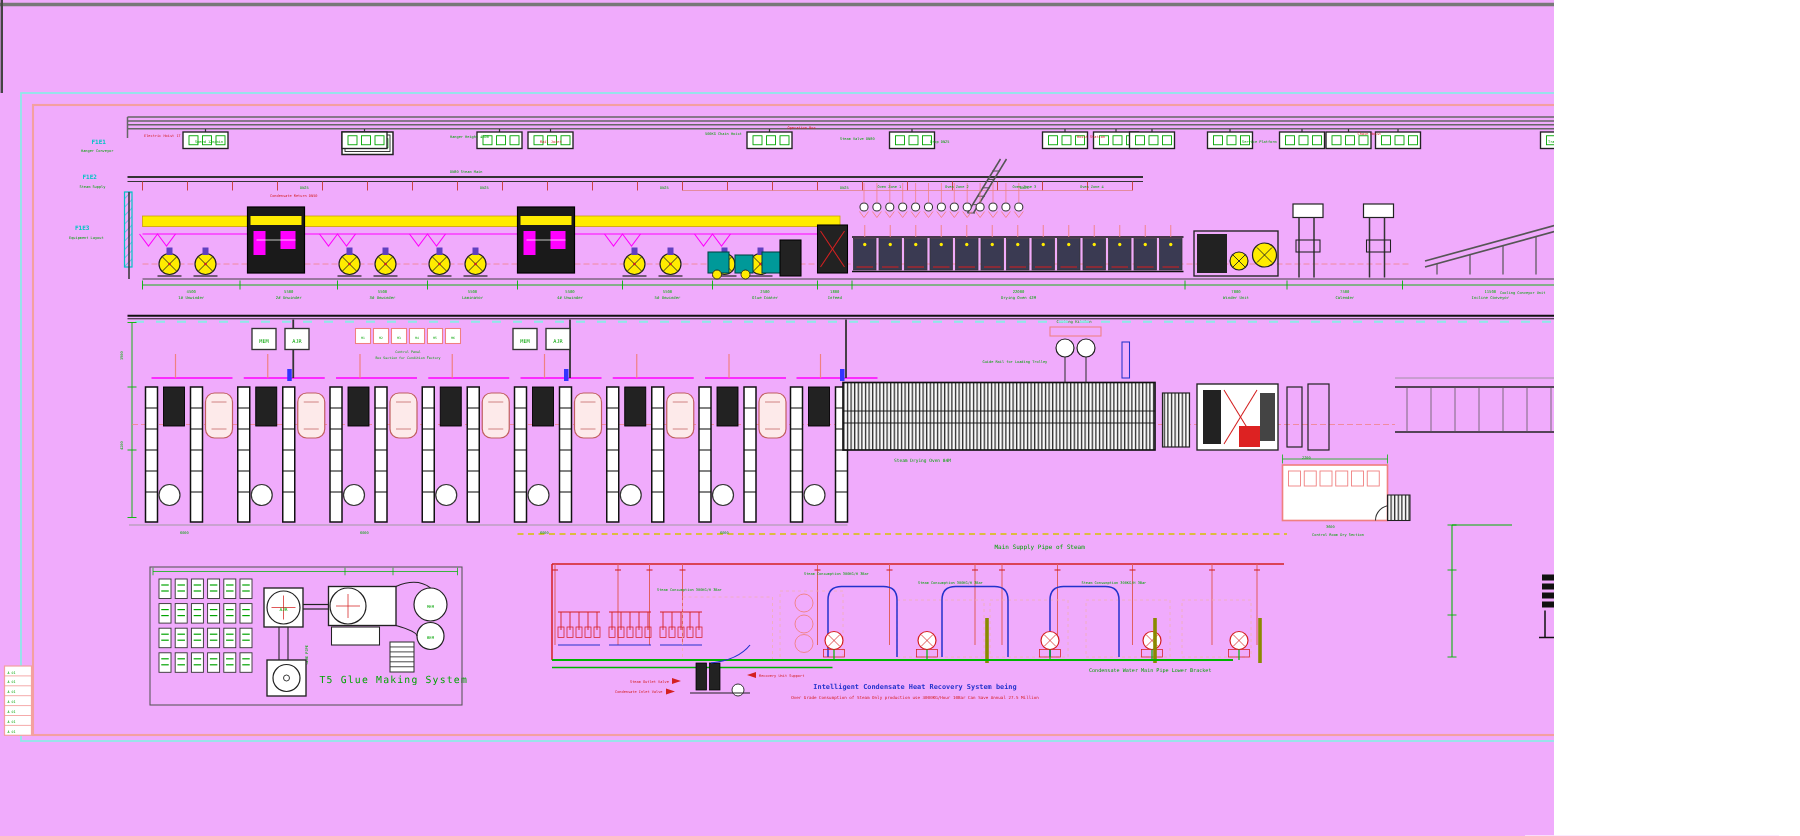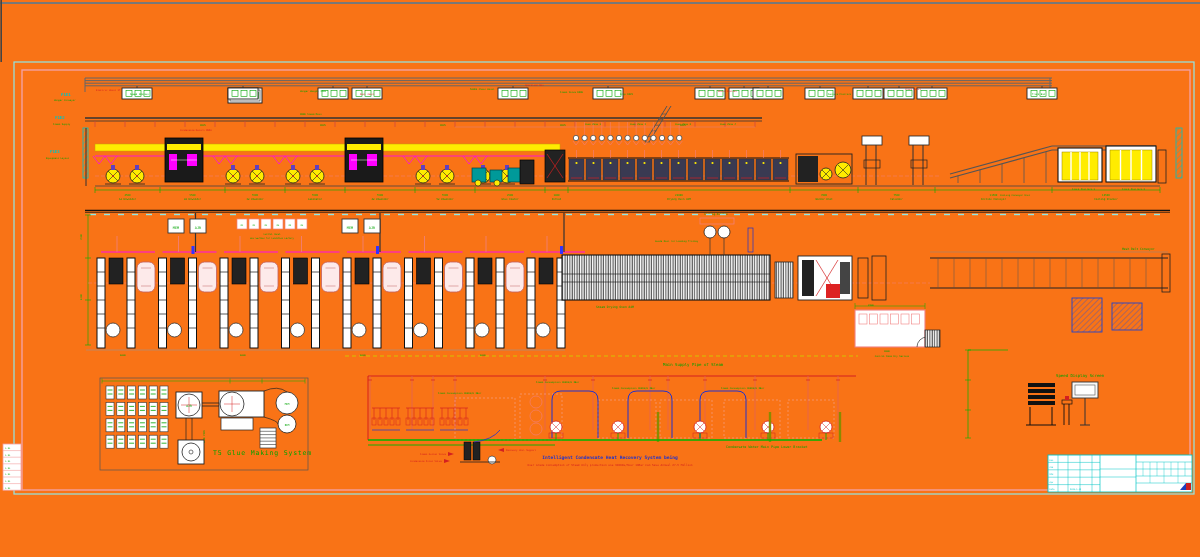--- a/index.html
+++ b/index.html
@@ -1,16 +1,16 @@
 <!DOCTYPE html>
 <html><head>
 <meta charset="utf-8">
 <style>
   html,body{margin:0;padding:0;background:#fff;}
-  #stage{position:relative;width:1200px;height:557px;background:#f97316;overflow:hidden;}
+  #stage{position:relative;width:1036px;height:557px;background:#f0abfc;overflow:hidden;}
   svg{display:block;}
   svg text{font-family:"DejaVu Sans Mono","Liberation Mono",monospace;}
 </style>
 </head>
 <body>
 
 <div id="stage">
 <svg id="cad" width="1200" height="557" viewBox="0 0 1200 557">
   <defs>
     <pattern id="hv" width="2.4" height="6" patternUnits="userSpaceOnUse">

